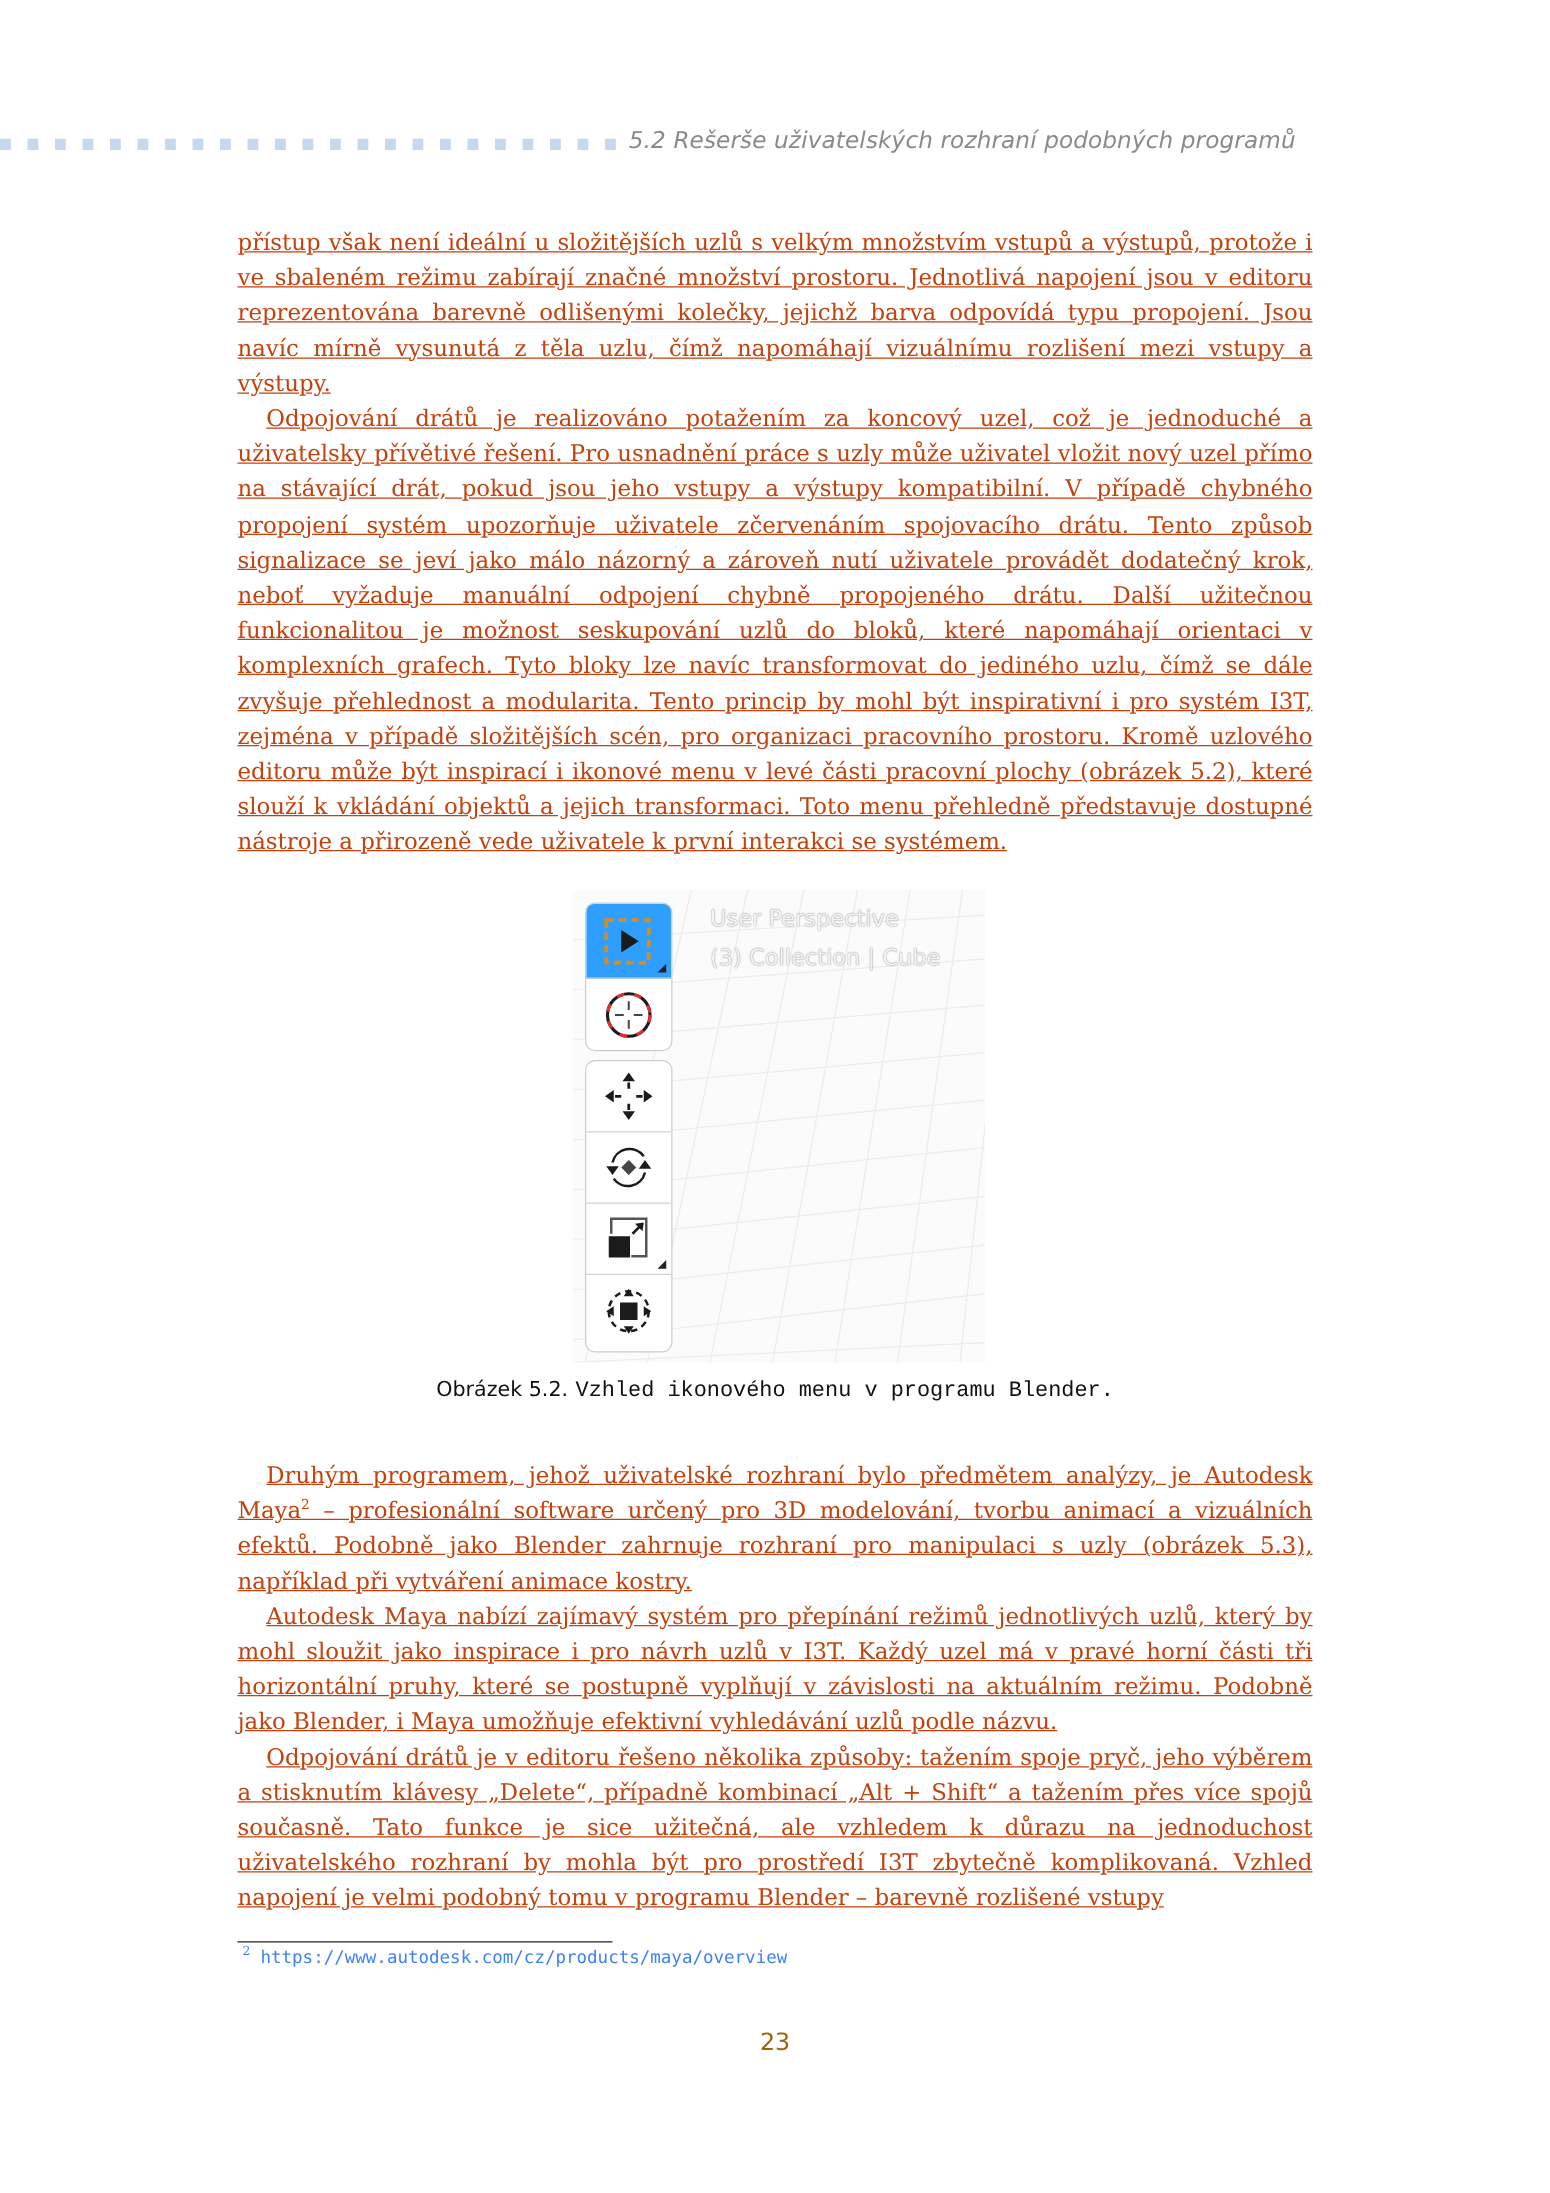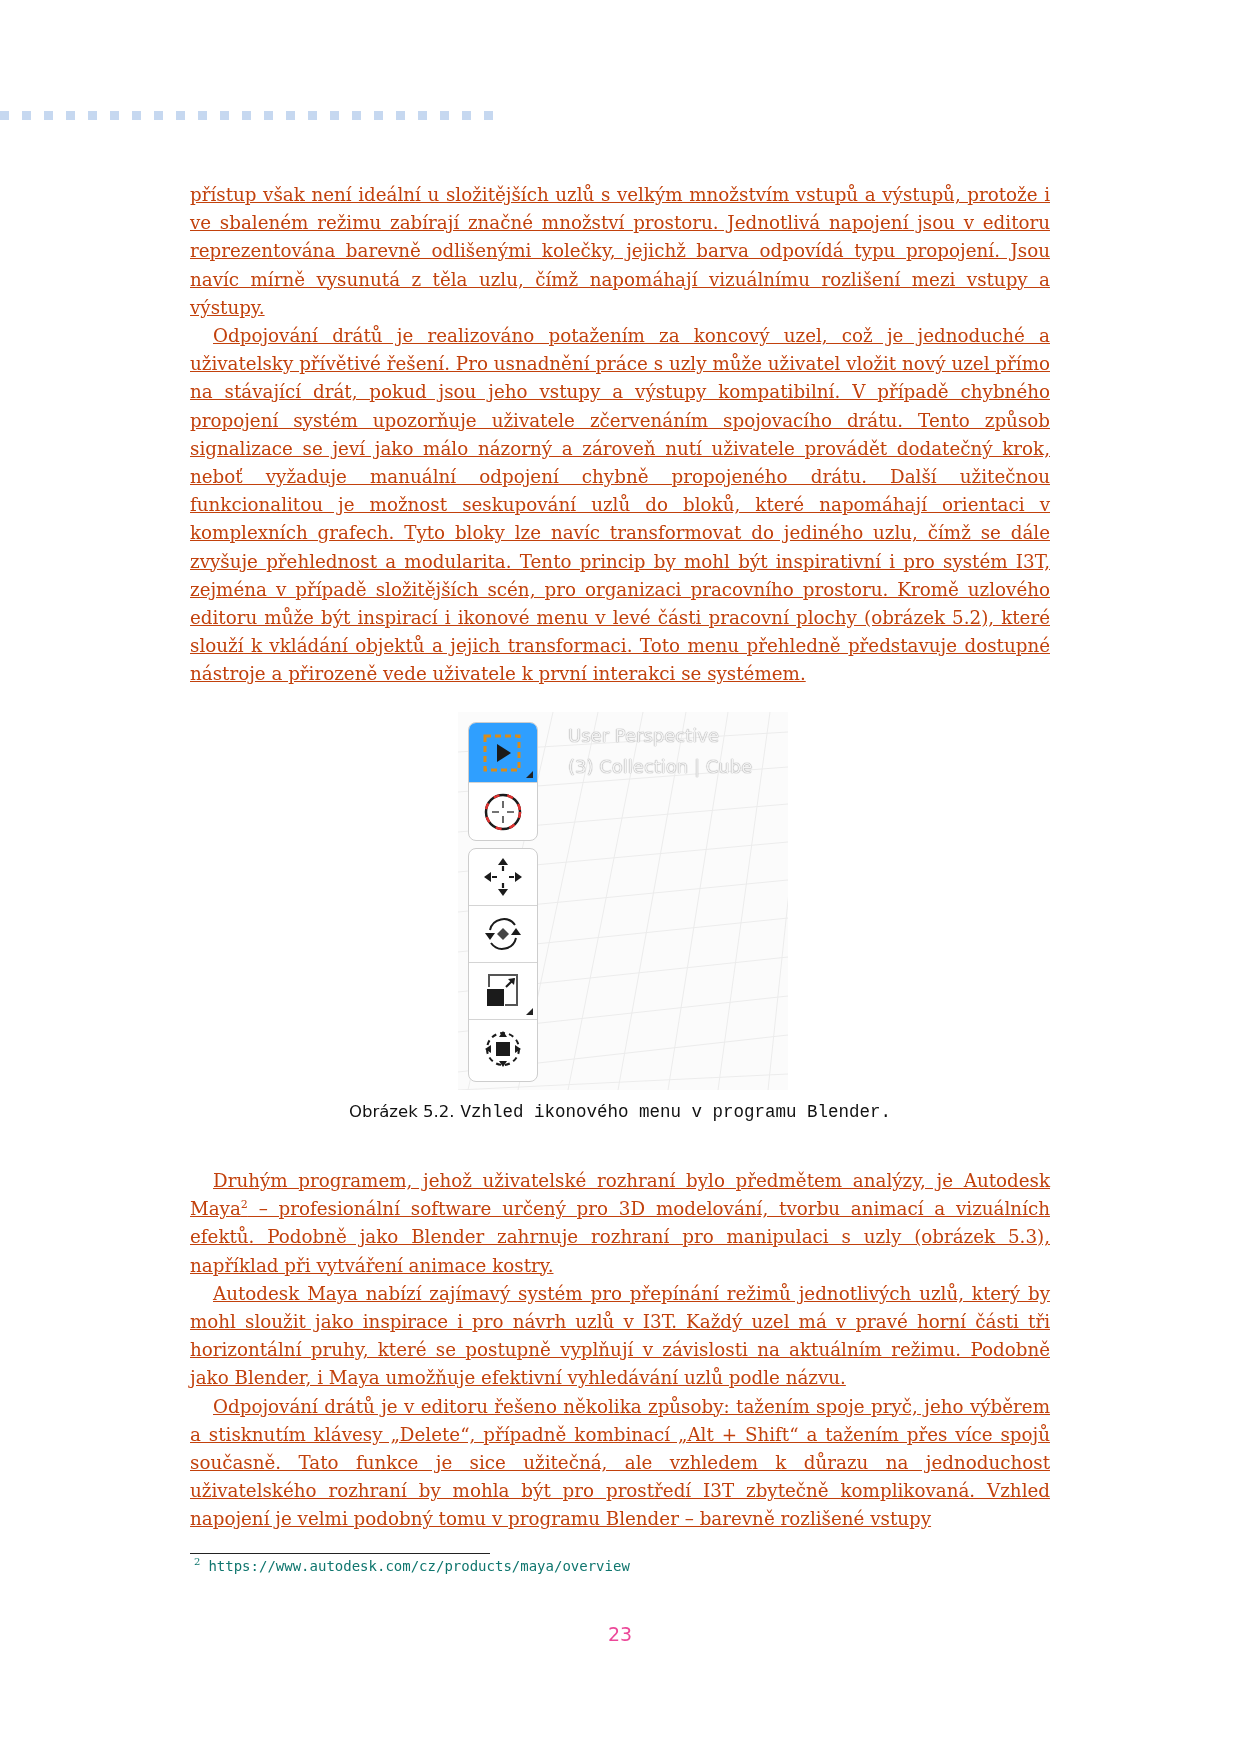--- a/index.html
+++ b/index.html
@@ -33,29 +33,30 @@
   .tool:last-child { border-bottom:none; }
   .tool.active { background:#2f9fff; height:60px; }
   .tool svg { display:block; }
   .corner { position:absolute; right:4px; bottom:4px; width:0; height:0; border-left:7px solid transparent; border-bottom:7px solid #222; }
 
   .caption { position:absolute; left:349px; top:1101px; width:560px; font-size:18px; color:#111; white-space:nowrap; }
   .caption-label { font-family:"DejaVu Sans", sans-serif; font-weight:normal; font-size:16.5px; }
   .caption-text { font-family:Liberation Mono, monospace; font-size:17.5px; margin-left:6px; }
 
   .footnote-rule { position:absolute; left:190px; top:1553px; width:300px; height:1px; background:#222; }
-  .footnote { position:absolute; left:194px; top:1558px; font-family:"DejaVu Sans Mono", monospace; font-size:14px; color:#0f766e; white-space:nowrap; }
+  .footnote { position:absolute; left:194px; top:1558px; font-family:"DejaVu Sans Mono", monospace; font-size:14px; color:#3b82f6; white-space:nowrap; }
   .footnote sup { font-family:"DejaVu Serif", serif; font-size:10px; margin-right:8px; }
-  .page-number { position:absolute; left:0; width:1240px; top:1623px; text-align:center; font-family:"DejaVu Sans", sans-serif; font-size:19px; color:#ec4899; }
+  .page-number { position:absolute; left:0; width:1240px; top:1623px; text-align:center; font-family:"DejaVu Sans", sans-serif; font-size:19px; color:#a16207; }
 </style>
 </head>
 <body>
 
 <div class="header">
   <div class="header-dots"></div>
+  <div class="header-title">5.2 Rešerše uživatelských rozhraní podobných programů</div>
 </div>
 
 <div class="body-text block1">
   <p class="noindent">přístup však není ideální u složitějších uzlů s velkým množstvím vstupů a výstupů, protože i ve sbaleném režimu zabírají značné množství prostoru. Jednotlivá napojení jsou v editoru reprezentována barevně odlišenými kolečky, jejichž barva odpovídá typu propojení. Jsou navíc mírně vysunutá z těla uzlu, čímž napomáhají vizuálnímu rozlišení mezi vstupy a výstupy.</p>
   <p>Odpojování drátů je realizováno potažením za koncový uzel, což je jednoduché a uživatelsky přívětivé řešení. Pro usnadnění práce s uzly může uživatel vložit nový uzel přímo na stávající drát, pokud jsou jeho vstupy a výstupy kompatibilní. V případě chybného propojení systém upozorňuje uživatele zčervenáním spojovacího drátu. Tento způsob signalizace se jeví jako málo názorný a zároveň nutí uživatele provádět dodatečný krok, neboť vyžaduje manuální odpojení chybně propojeného drátu. Další užitečnou funkcionalitou je možnost seskupování uzlů do bloků, které napomáhají orientaci v komplexních grafech. Tyto bloky lze navíc transformovat do jediného uzlu, čímž se dále zvyšuje přehlednost a modularita. Tento princip by mohl být inspirativní i pro systém I3T, zejména v případě složitějších scén, pro organizaci pracovního prostoru. Kromě uzlového editoru může být inspirací i ikonové menu v levé části pracovní plochy (obrázek 5.2), které slouží k vkládání objektů a jejich transformaci. Toto menu přehledně představuje dostupné nástroje a přirozeně vede uživatele k první interakci se systémem.</p>
 </div>
 
 <div class="figure">
   <div class="viewport">
     <svg class="grid" width="330" height="378" viewBox="0 0 330 378">

